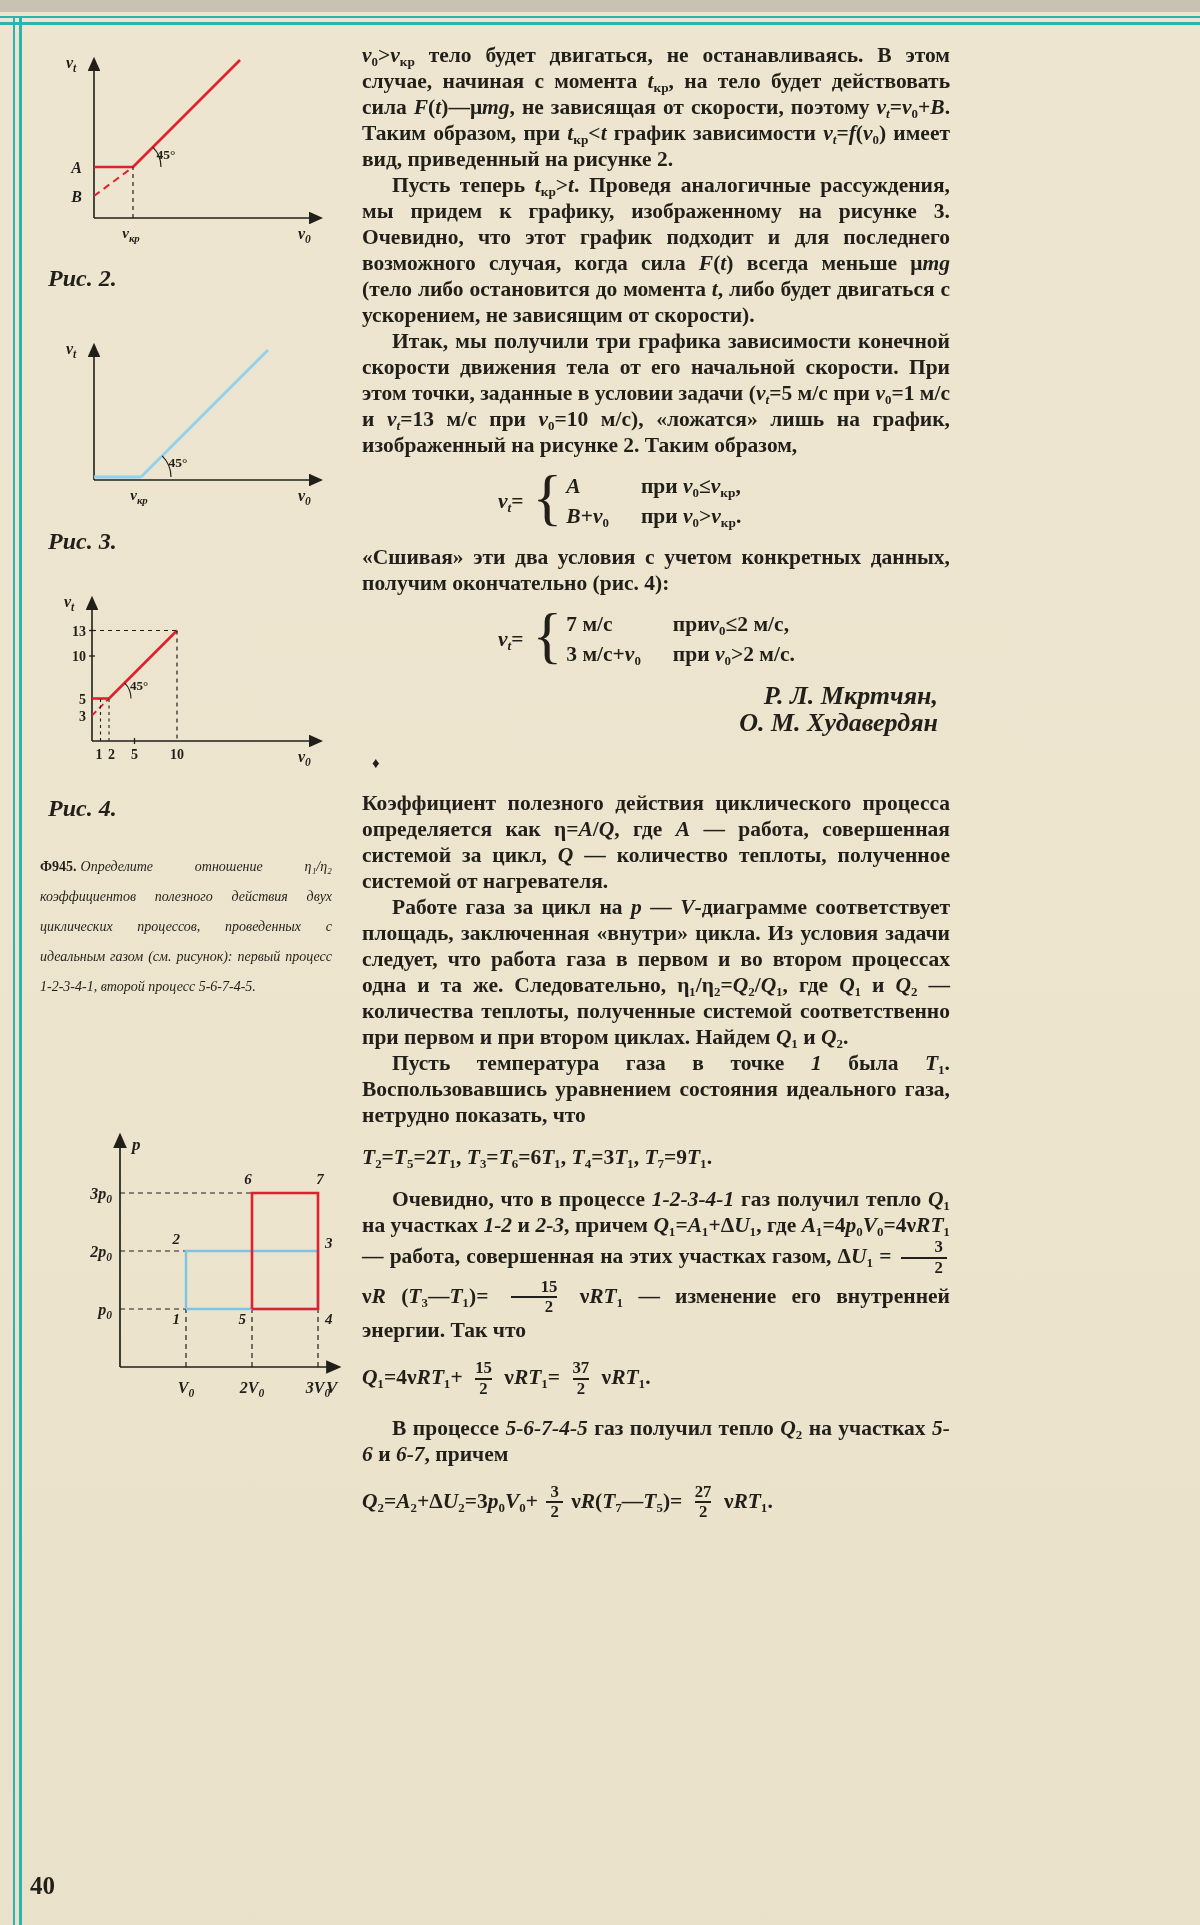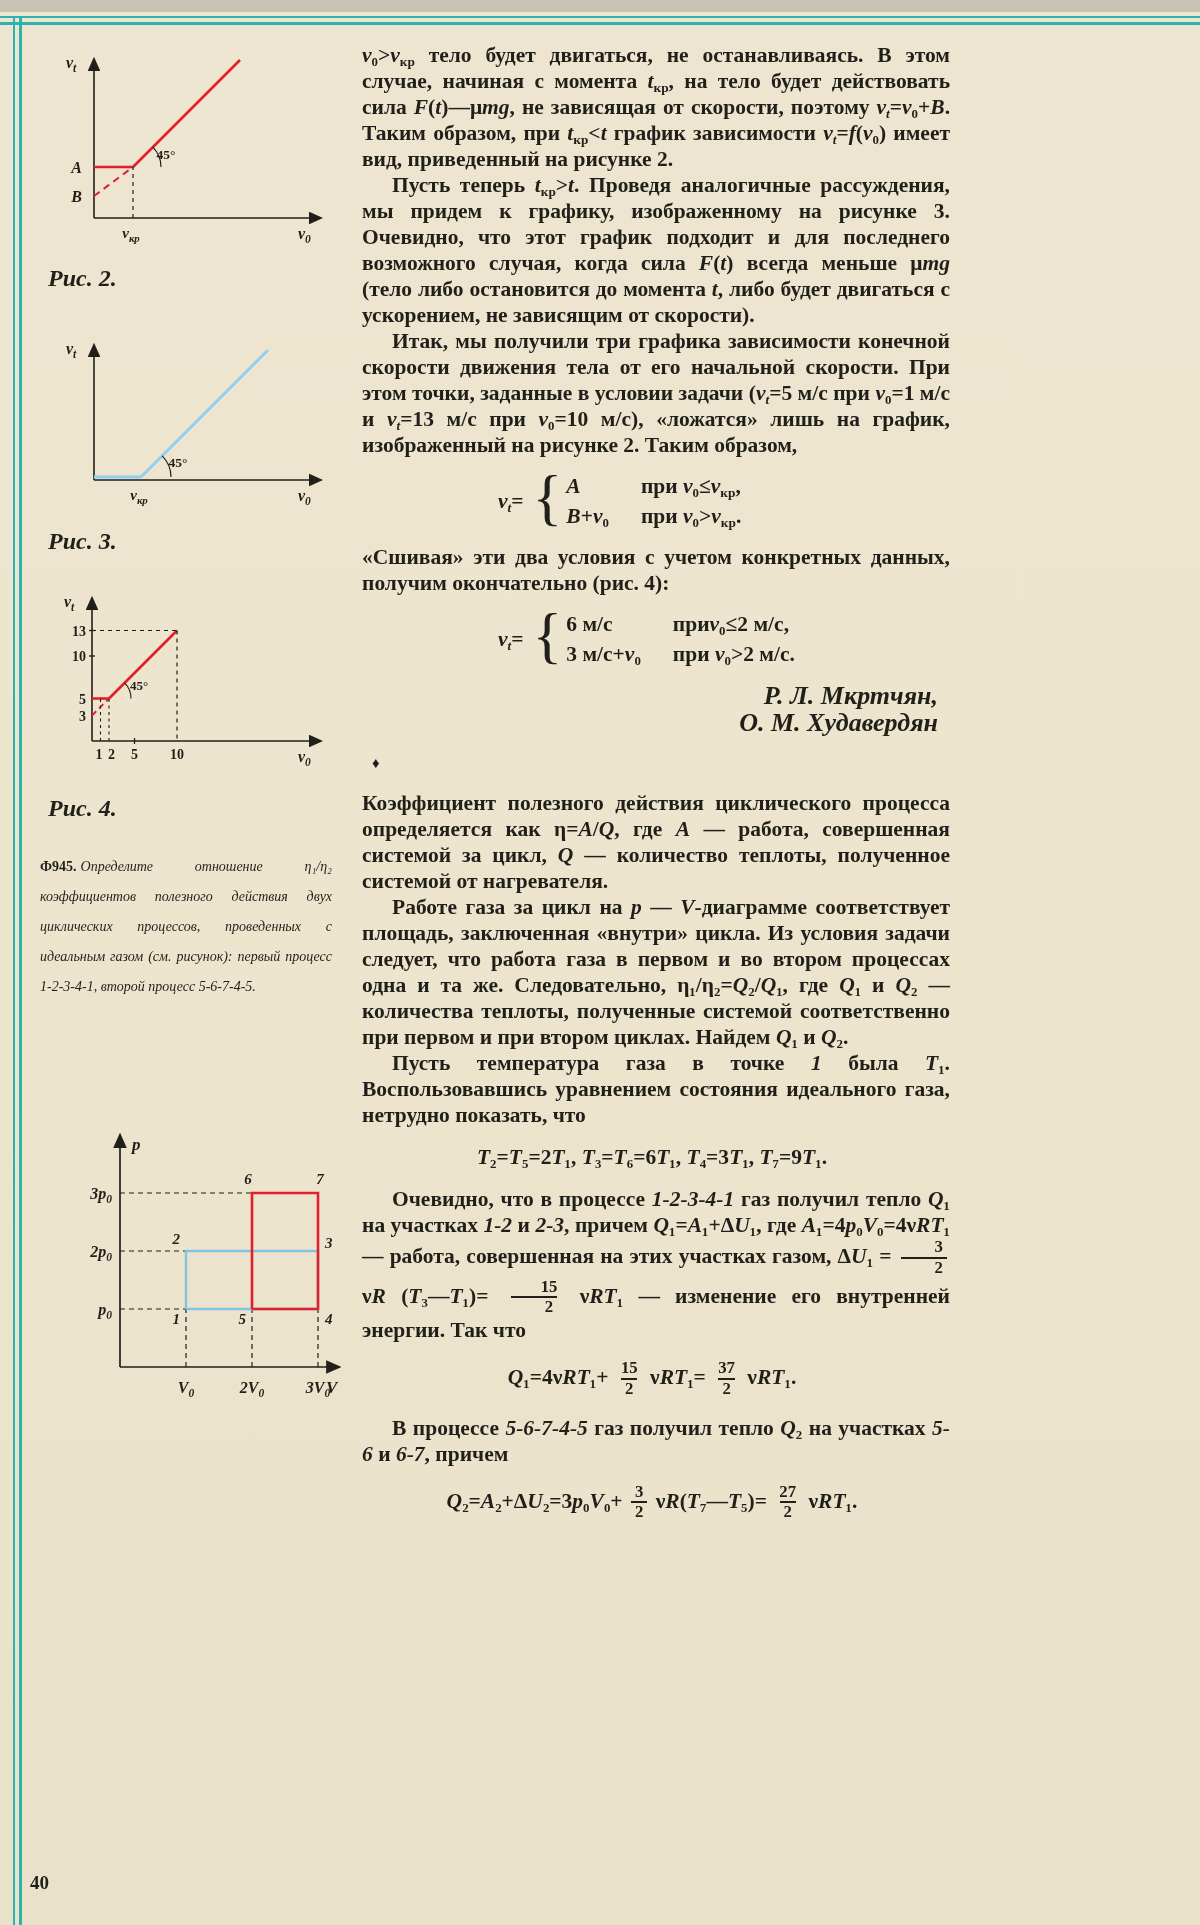--- a/index.html
+++ b/index.html
@@ -28,26 +28,26 @@
   .problem{font-size:14px;line-height:30px;font-style:italic;font-weight:normal;
            text-align:justify;margin:30px 0 0 8px;width:292px;}
   .problem .pnum{font-style:normal;margin-right:4px;}
   sub{font-size:0.62em;line-height:0;vertical-align:-0.28em;}
   .cases-formula{display:flex;align-items:center;margin:15px 0 15px 136px;}
   .lhs{margin-right:3px;}
   .brace{font-size:62px;font-weight:400;line-height:0;padding:0 4px 8px 6px;}
   .cases{display:grid;grid-template-columns:max-content max-content;column-gap:32px;row-gap:4px;align-items:baseline;}
   .authors{text-align:right;font-style:italic;font-weight:bold;font-size:26px;line-height:27px;margin:8px 12px 0 0;}
   .divider{font-size:15px;margin:14px 0 14px 10px;}
-  .center-formula{text-align:center;margin:16px 8px 16px 0;}
+  .center-formula{text-align:left;margin:16px 8px 16px 0;}
   .fr{display:inline-flex;flex-direction:column;align-items:center;vertical-align:middle;
       line-height:1.12;font-size:0.78em;margin:0 3px;font-style:normal;}
   .fr .nu{padding:0 4px;}
   .fr .de{border-top:2px solid currentColor;padding:0 4px;}
-  .page-num{position:absolute;left:30px;top:1860px;font-size:19px;font-weight:bold;}
+  .page-num{position:absolute;left:30px;top:1860px;font-size:25px;font-weight:bold;}
 </style>
 </head>
 <body>
 
 <div class="page">
   <div class="rule rt1"></div>
   <div class="rule rt2"></div>
   <div class="rule rl1"></div>
   <div class="rule rl2"></div>
   <div class="rule rb"></div>
@@ -179,21 +179,21 @@
           <span>при <i>v</i>₀&gt;<i>v</i><sub>кр</sub>.</span>
         </span>
       </div>
 
       <p>«Сшивая» эти два условия с учетом конкретных данных, получим окончательно (рис. 4):</p>
 
       <div class="cases-formula">
         <span class="lhs"><i>v</i><sub><i>t</i></sub>=</span>
         <span class="brace">{</span>
         <span class="cases">
-          <span>6 м/с</span>
+          <span>7 м/с</span>
           <span>при<i>v</i>₀≤2 м/с,</span>
           <span>3 м/с+<i>v</i>₀</span>
           <span>при <i>v</i>₀&gt;2 м/с.</span>
         </span>
       </div>
 
       <div class="authors">
         <div>Р. Л. Мкртчян,</div>
         <div>О. М. Худавердян</div>
       </div>

